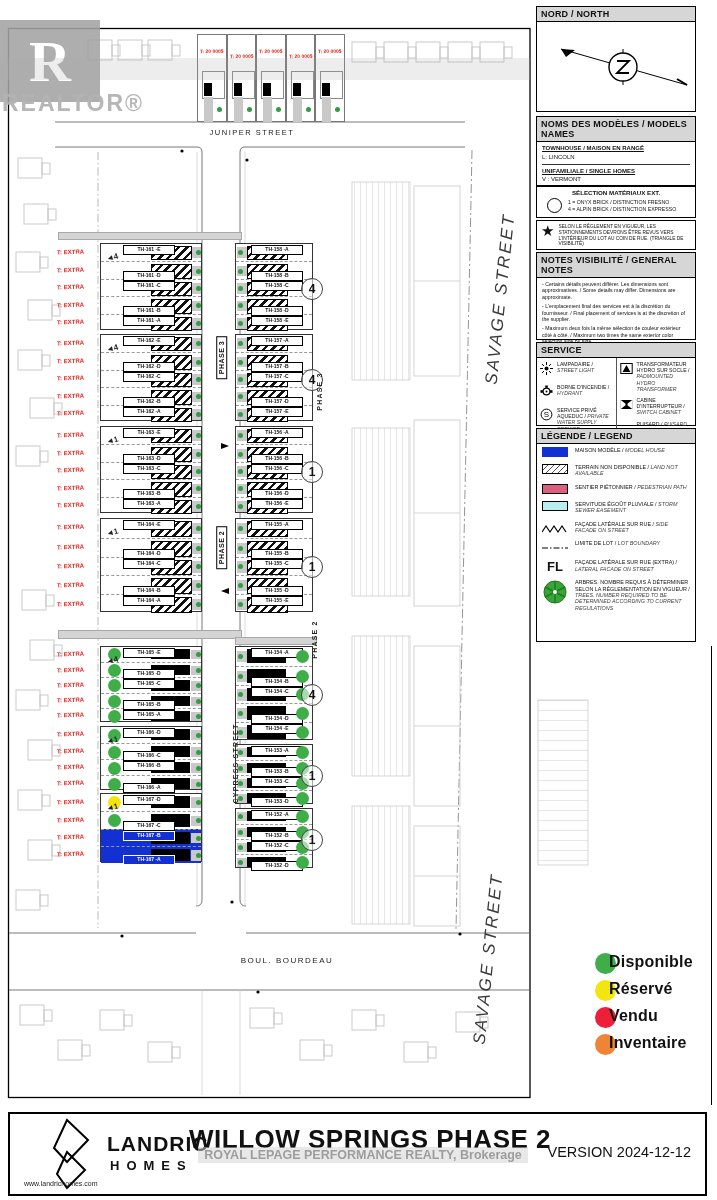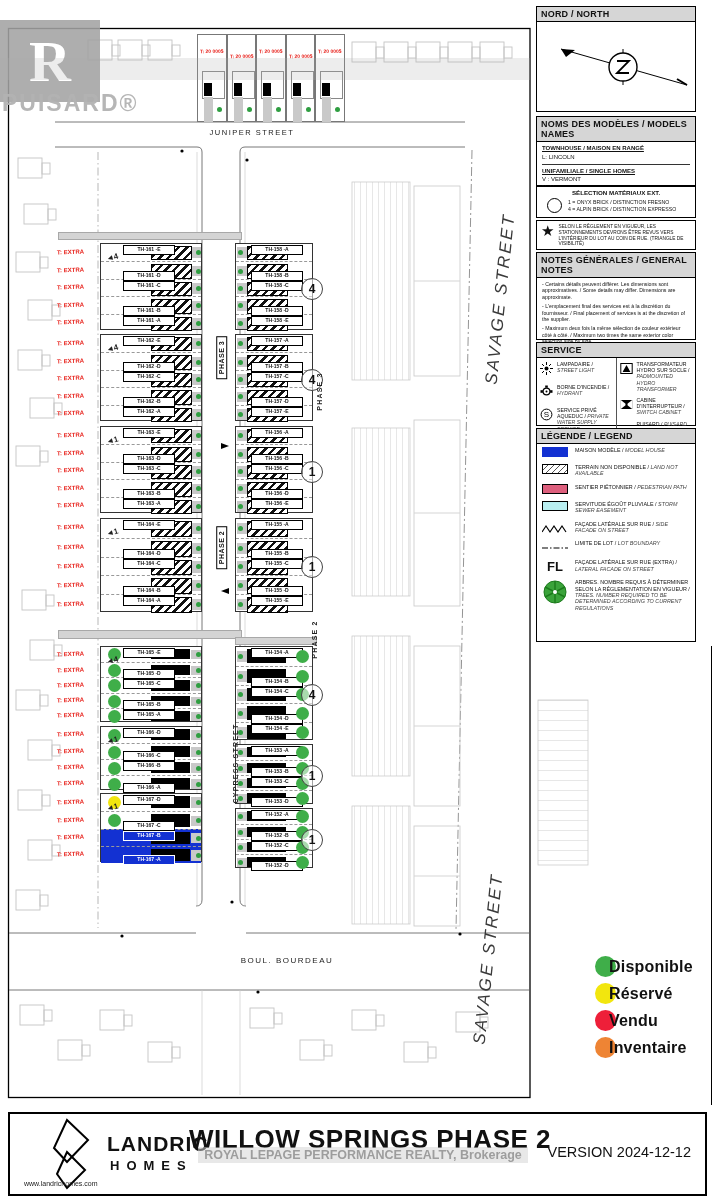--- a/index.html
+++ b/index.html
@@ -29,21 +29,21 @@
   .svc-label{font-size:5.2px;line-height:6.2px}
   .svc-label .en{font-style:italic;color:#444}
   .lg-row{display:flex;gap:7px;margin-bottom:7px;align-items:flex-start}
   .sw{width:26px;height:10px;border:1px solid #000;flex:none;box-sizing:border-box}
   .sw-hatch{background:repeating-linear-gradient(135deg,#fff 0 3px,#555 3px 4.2px)}
   .sw-none{border:none;height:12px}
   .sw-fl{border:none;font-size:13px;font-weight:bold;text-align:center;height:12px}
   .lg-label{font-size:5.4px;line-height:6.4px}
   .lg-label .en{font-style:italic;color:#444}
   
-  .st-row{display:flex;align-items:center;height:27px}
+  .st-row{display:flex;height:27px}
   .sdot{width:21px;height:21px;border-radius:50%;flex:none}
   .st-label{font-size:16px;font-weight:bold;margin-left:-7px;letter-spacing:.2px;z-index:2}
   
   #map-layer{position:absolute;inset:0;z-index:3}
   .blk{position:absolute;border:1px solid #333;background:#fff;box-sizing:border-box}
   .unit{position:absolute;left:0;right:0;box-sizing:border-box;border-top:1px dashed #999}
   .unit:first-child{border-top:none}
   .lotlabel{position:absolute;border:.5px solid #000;background:#fff;font-size:5px;font-weight:bold;
             text-align:center;line-height:7.5px;height:8px;white-space:nowrap;overflow:hidden;z-index:3}
   .unit.model{background:#1331d2}
@@ -808,21 +808,21 @@
 <div class="phasebox" style="left:200px;top:542px">PHASE 2</div>
 <div class="vlabel" style="left:196px;top:760px;font-size:7px">CYPRESS STREET</div>
 <div class="vlabel" style="left:300px;top:388px">PHASE 3</div>
 <div class="vlabel" style="left:295px;top:636px">PHASE 2</div>
 <div class="savage" style="left:420px;top:295px">SAVAGE STREET</div>
 <div class="savage" style="left:408px;top:955px">SAVAGE STREET</div>
 
 <div id="realtor-block">
   <span id="realtor-r">R</span>
 </div>
-<div id="realtor-word">PUISARD®</div>
+<div id="realtor-word">REALTOR®</div>
 <div id="wm-band"></div>
 <div id="rlp-watermark">ROYAL LEPAGE PERFORMANCE REALTY, Brokerage</div>
 
 <div class="panel" style="top:6px;height:106px">
   <div class="phead">NORD / NORTH</div>
   <svg width="173" height="86" viewBox="0 0 173 86">
     <line x1="24" y1="27" x2="150" y2="63" stroke="#000" stroke-width="1"></line>
     <polygon points="24,27 38,28 29,35" fill="#000"></polygon>
     <line x1="140" y1="57" x2="150" y2="63" stroke="#000" stroke-width="2"></line>
     <circle cx="86" cy="45" r="14" fill="#fff" stroke="#000" stroke-width="1.4"></circle>
@@ -863,21 +863,21 @@
 </div>
 
 <div class="panel" style="top:220px;height:30px">
   <div class="star-note">
     <span class="star">★</span>
     <span>SELON LE RÈGLEMENT EN VIGUEUR, LES STATIONNEMENTS DEVRONS ÊTRE REVUS VERS L'INTÉRIEUR DU LOT AU COIN DE RUE. (TRIANGLE DE VISIBILITÉ)</span>
   </div>
 </div>
 
 <div class="panel" style="top:252px;height:88px">
-  <div class="phead">NOTES GÉNÉRALES / GENERAL NOTES</div>
+  <div class="phead">NOTES VISIBILITÉ / GENERAL NOTES</div>
   <div class="pbody" id="notes-list">
       <div class="note-item">- Certains détails peuvent différer. Les dimensions sont approximatives. / Some details may differ. Dimensions are approximate.</div>
       <div class="note-item">- L'emplacement final des services est à la discrétion du fournisseur. / Final placement of services is at the discretion of the supplier.</div>
       <div class="note-item">- Maximum deux fois la même sélection de couleur extérieur côté à côté. / Maximum two times the same exterior color selection side by side.</div>
     </div>
 </div>
 
 <div class="panel" style="top:342px;height:84px">
   <div class="phead">SERVICE</div>
   <div class="svc-cols">

